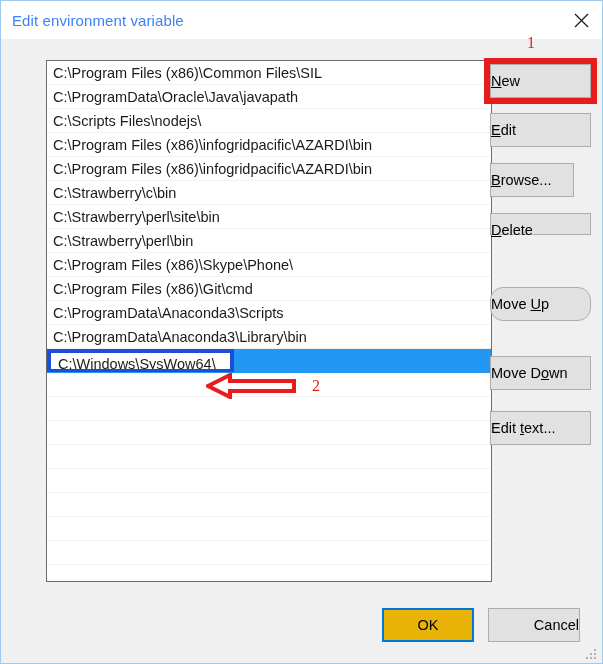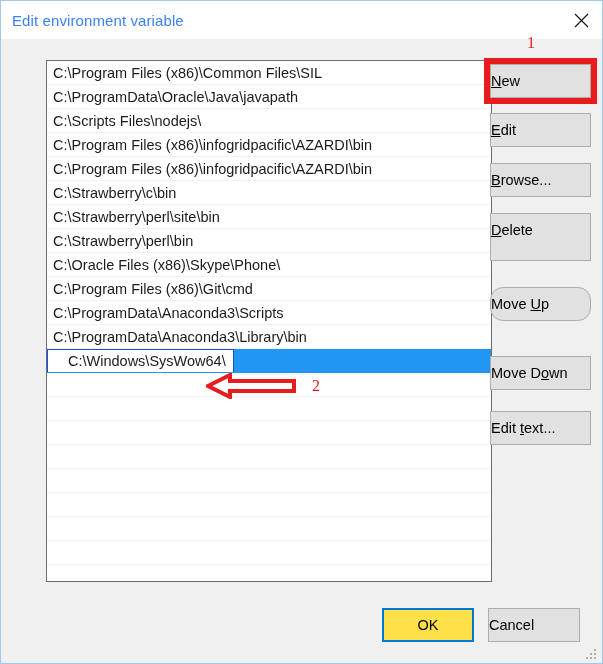--- a/index.html
+++ b/index.html
@@ -82,23 +82,23 @@
     border-bottom: 1px solid #2196f3;
     padding-left: 0;
   }
   .edit-inline {
     position: absolute;
     left: 0; top: 0;
     width: 187px;
     height: 24px;
     box-sizing: border-box;
     background: #ffffff;
-    border: 1px solid #1d4ed8;
+    border: 4px solid #1d4ed8;
     line-height: 22px;
-    padding-left: 20px;
+    padding-left: 7px;
     font-size: 14.5px;
     color: #1b1b1b;
     white-space: nowrap;
     overflow: hidden;
   }
 
   
   .btn {
     position: absolute;
     box-sizing: border-box;
@@ -108,50 +108,50 @@
     font-size: 14.5px;
     color: #000000;
     text-align: left;
     line-height: 30px;
     cursor: default;
     white-space: nowrap;
   }
   .btn u { text-decoration: underline; }
   #btn-new       { left: 489px; top: 64px;  width: 101px; height: 34px; line-height: 32px; }
   #btn-edit      { left: 489px; top: 113px; width: 101px; height: 34px; line-height: 32px; }
-  #btn-browse    { left: 489px; top: 163px; width: 101px; height: 34px; line-height: 32px; }
-  #btn-delete    { left: 489px; top: 213px; width: 101px; height: 48px; line-height: 32px; }
+  #btn-browse    { left: 489px; top: 163px; width: 84px; height: 34px; line-height: 32px; }
+  #btn-delete    { left: 489px; top: 213px; width: 101px; height: 22px; line-height: 32px; }
   #btn-move-up   { left: 489px; top: 287px; width: 101px; height: 34px; line-height: 32px; border-radius: 13px; }
   #btn-move-down { left: 489px; top: 337px; width: 101px; height: 34px; line-height: 32px; margin-top: 19px; }
   #btn-edit-text { left: 489px; top: 411px; width: 101px; height: 34px; line-height: 32px; }
 
   
   #btn-ok {
     position: absolute;
     left: 381px; top: 608px;
     width: 92px; height: 34px;
     box-sizing: border-box;
-    background: #fde047;
+    background: #eab308;
     border: 2px solid #0078d7;
     font-size: 14.5px;
     line-height: 30px;
     text-align: center;
     color: #000;
     cursor: default;
   }
   #btn-cancel {
     position: absolute;
     left: 487px; top: 608px;
     width: 92px; height: 34px;
     box-sizing: border-box;
     background: #e1e1e1;
     border: 1px solid #adadad;
     font-size: 14.5px;
     line-height: 32px;
-    text-align: left;
+    text-align: right;
     color: #000;
     cursor: default;
   }
   #resize-grip {
     position: absolute;
     right: 4px; bottom: 4px;
     width: 12px; height: 12px;
   }
 
   
@@ -198,21 +198,21 @@
 
   <div id="listbox">
       <div class="list-row">C:\Program Files (x86)\Common Files\SIL</div>
       <div class="list-row">C:\ProgramData\Oracle\Java\javapath</div>
       <div class="list-row">C:\Scripts Files\nodejs\</div>
       <div class="list-row">C:\Program Files (x86)\infogridpacific\AZARDI\bin</div>
       <div class="list-row">C:\Program Files (x86)\infogridpacific\AZARDI\bin</div>
       <div class="list-row">C:\Strawberry\c\bin</div>
       <div class="list-row">C:\Strawberry\perl\site\bin</div>
       <div class="list-row">C:\Strawberry\perl\bin</div>
-      <div class="list-row">C:\Oracle Files (x86)\Skype\Phone\</div>
+      <div class="list-row">C:\Program Files (x86)\Skype\Phone\</div>
       <div class="list-row">C:\Program Files (x86)\Git\cmd</div>
       <div class="list-row">C:\ProgramData\Anaconda3\Scripts</div>
       <div class="list-row">C:\ProgramData\Anaconda3\Library\bin</div>
       <div class="list-row selected">
         <div class="edit-inline">C:\Windows\SysWow64\</div>
       </div>
       <div class="list-row empty">&nbsp;</div>
       <div class="list-row empty">&nbsp;</div>
       <div class="list-row empty">&nbsp;</div>
       <div class="list-row empty">&nbsp;</div>

